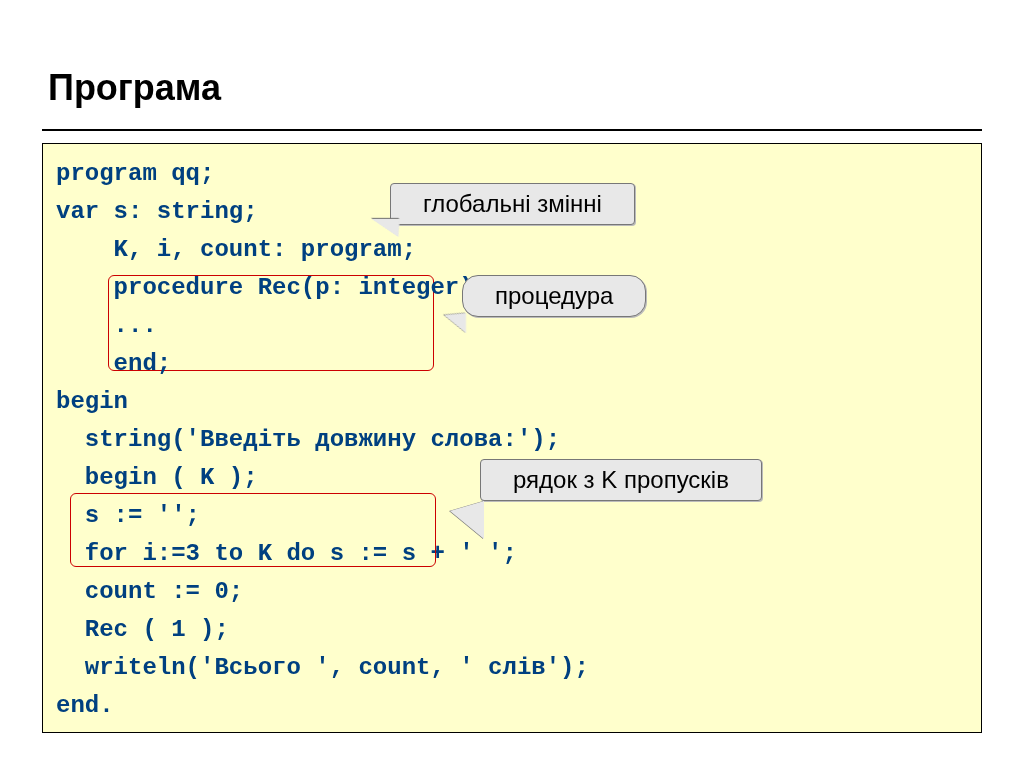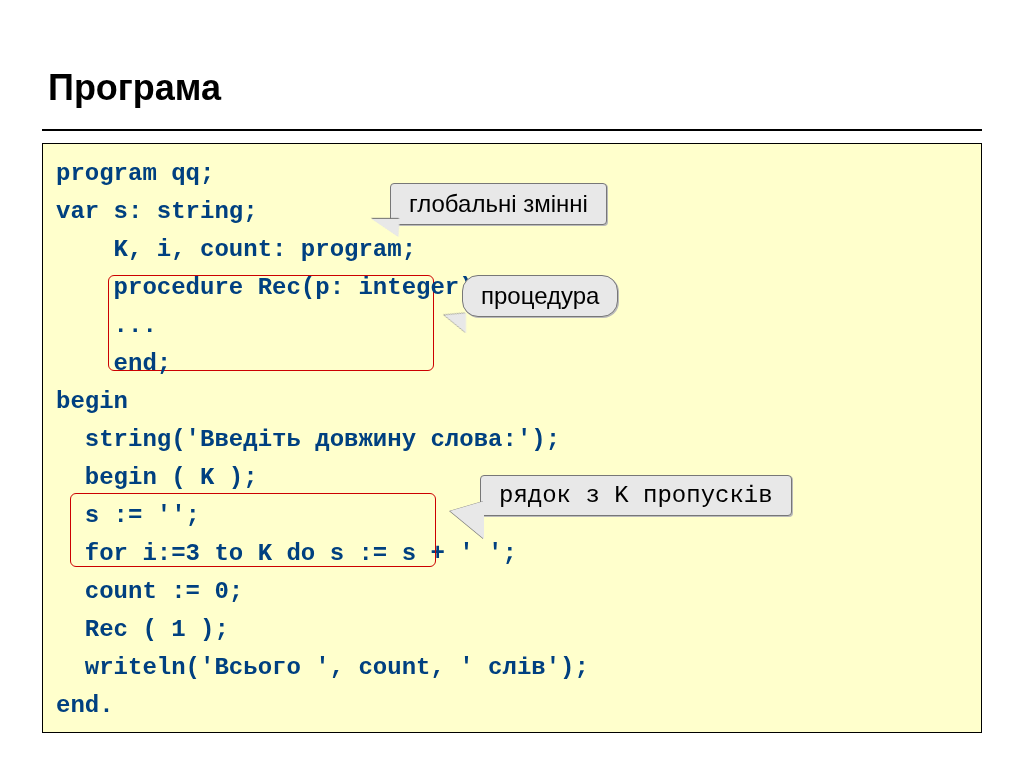--- a/index.html
+++ b/index.html
@@ -73,21 +73,21 @@
     border: 1.5px solid #c00;
     border-radius: 6px;
     background: transparent;
     pointer-events: none;
   }
   .callout {
     position: absolute;
     background: #e8e8e8;
     border: 1px solid #777;
     border-radius: 4px;
-    padding: 6px 18px;
+    padding: 6px 32px;
     font-size: 24px;
     color: #000;
     box-shadow: 1px 1px 0 #bbb;
     white-space: nowrap;
   }
   .callout-tail {
     position: absolute;
     width: 0; height: 0;
   }
   
@@ -144,16 +144,16 @@
 <span>end.</span></div>
 
   <div class="subbox-loop"></div>
 
   <div class="callout" style="left:390px; top:144px;">глобальні змінні</div>
   <div class="callout-tail tail-globals"></div>
 
   <div class="callout" style="left:462px; top:236px;border-radius:16px;">процедура</div>
   <div class="callout-tail tail-proc"></div>
 
-  <div class="callout" style="left:480px; top:436px;font-family:Liberation Mono, monospace;">рядок з K пропусків</div>
+  <div class="callout" style="left:480px; top:420px;">рядок з K пропусків</div>
   <div class="callout-tail tail-loop"></div>
 
 </div>
 
 </body></html>

